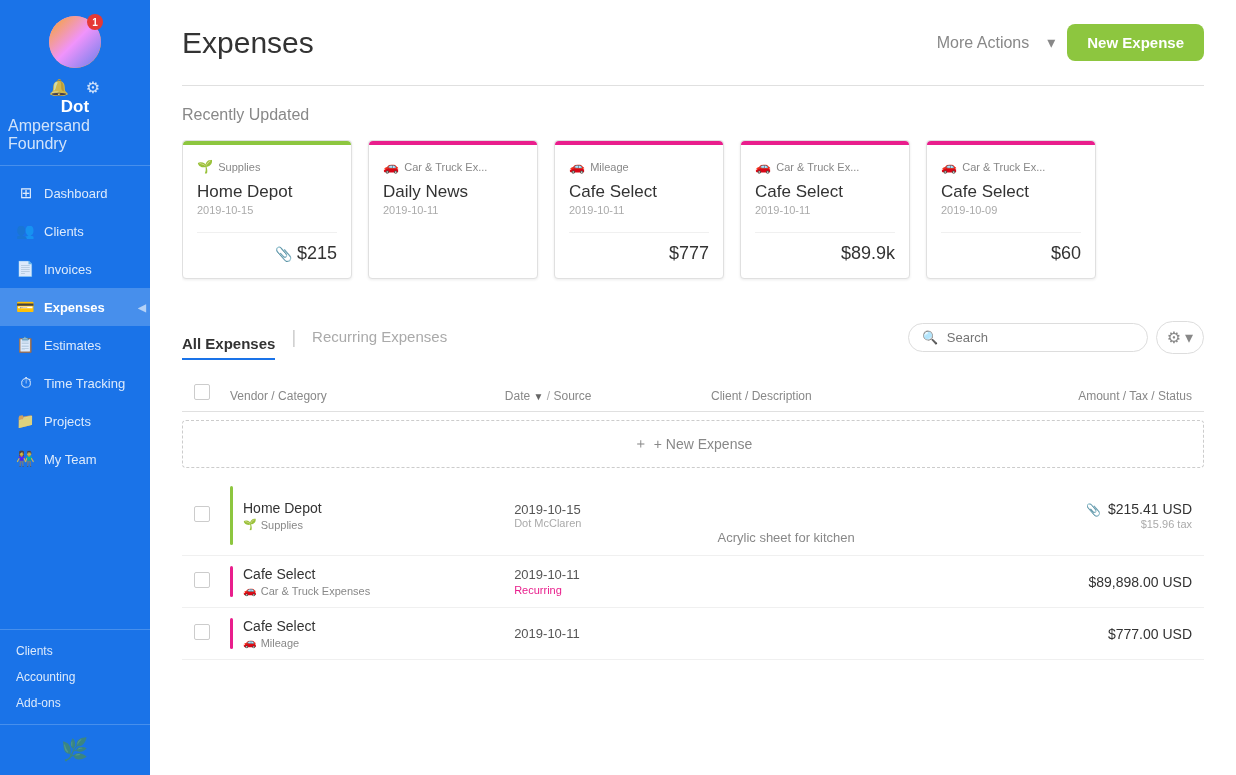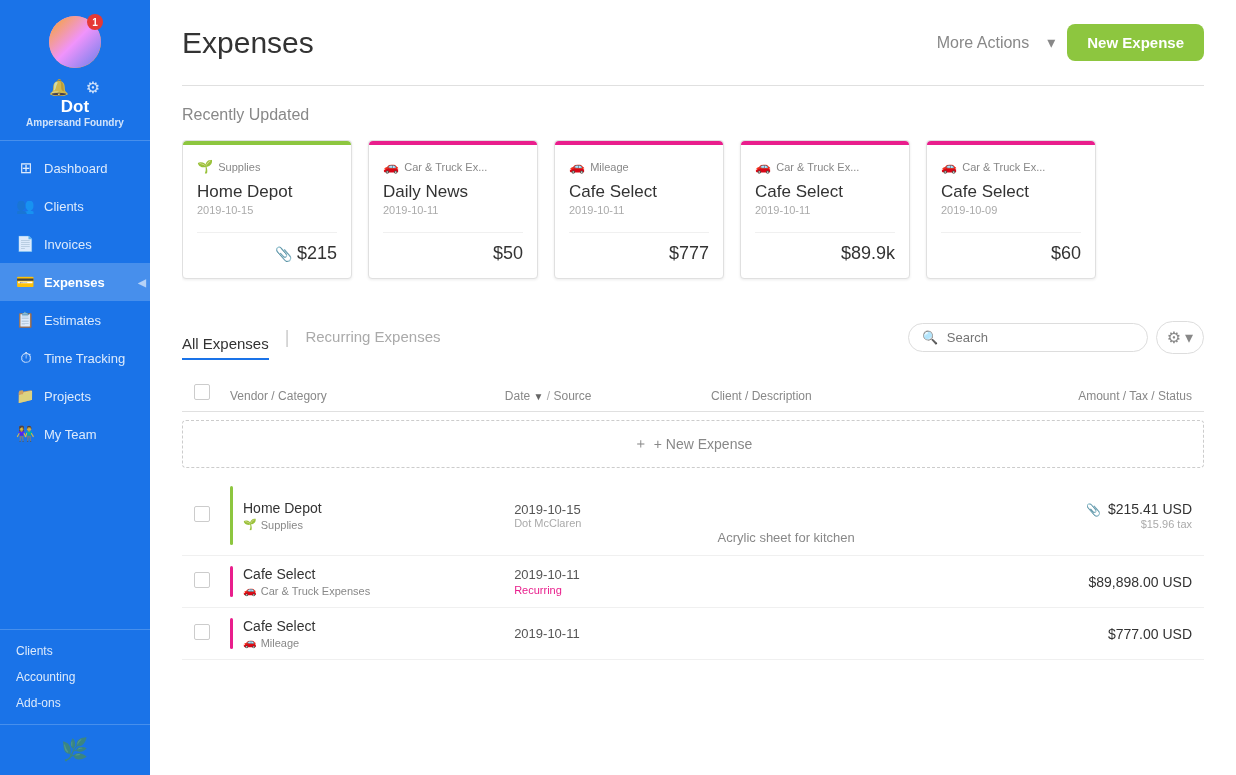--- a/index.html
+++ b/index.html
@@ -46,21 +46,21 @@
       font-size: 10px; display: flex; align-items: center; justify-content: center;
       font-weight: bold;
     }
     .sidebar-icons-row {
       display: flex; gap: 16px; margin-top: 4px;
     }
     .sidebar-icon-btn {
       color: rgba(255,255,255,0.8); font-size: 16px; cursor: pointer;
     }
     .user-name { font-size: 17px; font-weight: 700; margin-top: 0; }
-    .user-company { font-size: 10px; opacity: 0.8; font-weight: bold; }
+    .user-company { font-size: 16px; opacity: 0.8; }
 
     .sidebar-nav { display: flex; flex-direction: column; padding: 8px 0; flex: 1; }
     .nav-item {
       display: flex; align-items: center; gap: 8px;
       padding: 10px 16px; color: rgba(255,255,255,0.85);
       cursor: pointer; font-size: 13px; font-weight: 500;
       position: relative;
     }
     .nav-item.active { background: rgba(255,255,255,0.2); color: white; font-weight: 700; }
     .nav-item .nav-icon { font-size: 15px; width: 20px; text-align: center; }
@@ -142,21 +142,21 @@
     .expenses-section { margin-top: 28px; }
     .tabs-row {
       display: flex; align-items: center; justify-content: space-between;
       margin-bottom: 16px;
     }
     .tabs-left { display: flex; align-items: center; gap: 0; }
     .tab {
       font-size: 15px; padding: 6px 0; cursor: pointer; color: #aaa;
       border-bottom: 2px solid transparent;
     }
-    .tab.active { color: #333; font-weight: 400; border-bottom: 2px solid #1a73e8; margin-top: 14px; }
+    .tab.active { color: #333; font-weight: 700; border-bottom: 2px solid #1a73e8; margin-top: 14px; }
     .tab-divider { color: #ccc; margin: 0 16px; font-size: 18px; }
 
     .search-filter-row {
       display: flex; align-items: center; gap: 8px;
     }
     .search-box {
       display: flex; align-items: center;
       border: 1px solid #ddd; border-radius: 20px;
       padding: 6px 14px; background: white; gap: 8px;
       width: 240px;
@@ -317,23 +317,20 @@
       </div>
 
       <div class="expense-card">
         <div class="card-top-bar bar-pink"></div>
         <div class="card-category">
           <span class="cat-icon">🚗</span>
           <span>Car &amp; Truck Ex...</span>
         </div>
         <div class="card-vendor">Daily News</div>
         <div class="card-date">2019-10-11</div>
-        <div class="card-bottom">
-          <span class="card-amount">$50</span>
-        </div>
       </div>
 
       <div class="expense-card">
         <div class="card-top-bar bar-pink"></div>
         <div class="card-category">
           <span class="cat-icon">🚗</span>
           <span>Mileage</span>
         </div>
         <div class="card-vendor">Cafe Select</div>
         <div class="card-date">2019-10-11</div>

